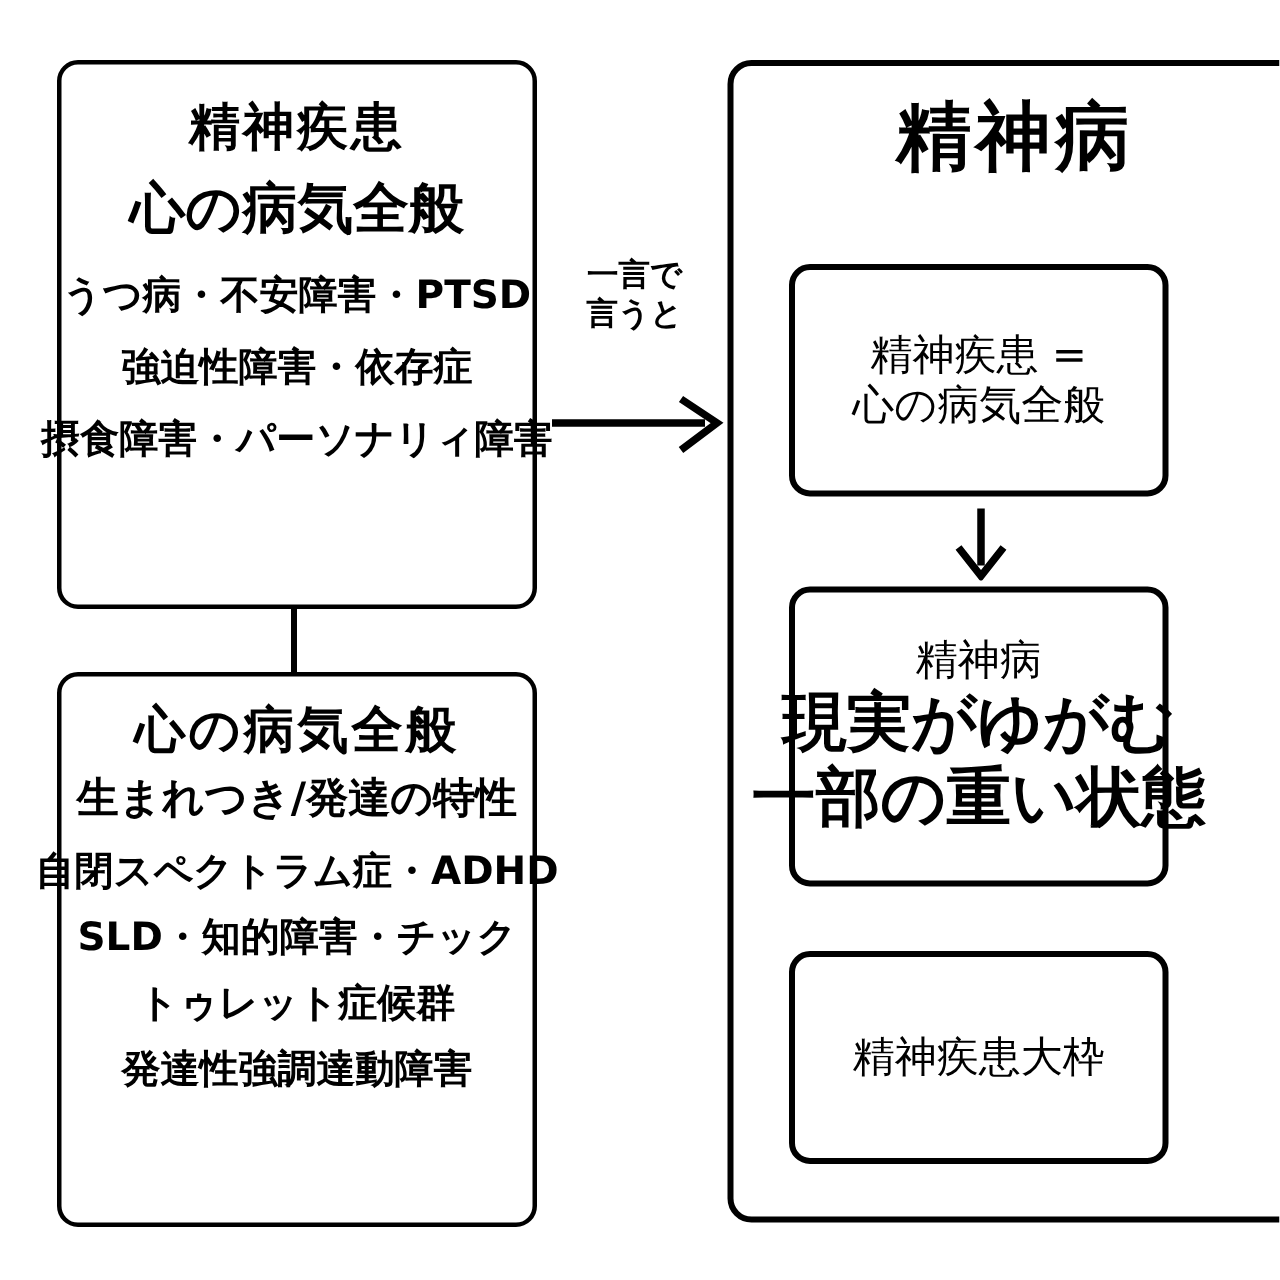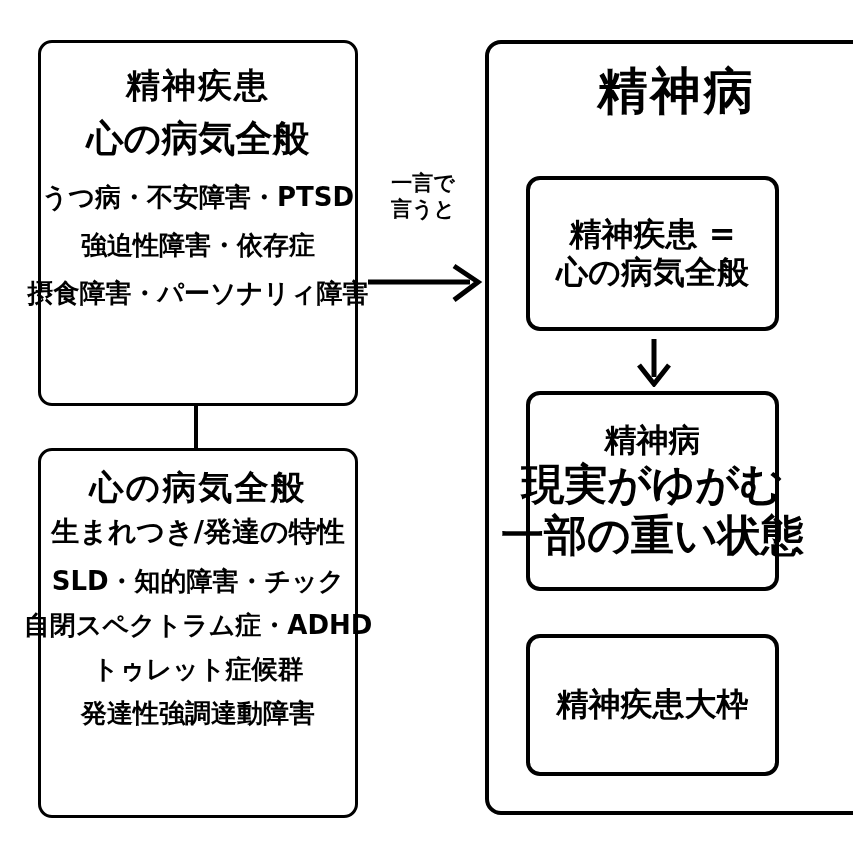--- a/index.html
+++ b/index.html
@@ -65,22 +65,22 @@
     text-align: center;
   }
   .inner-line {
     font-weight: bold;
     font-size: 43px;
     line-height: 1.18;
     white-space: nowrap;
     text-align: center;
   }
   .inner-line-lg {
-    font-weight: bold;
-    font-size: 32px;
+    font-weight: normal;
+    font-size: 28px;
     line-height: 1.16;
     white-space: nowrap;
     text-align: center;
   }
   .panel-title {
     font-weight: bold;
     font-size: 50px;
     line-height: 1.0;
     letter-spacing: 3px;
     white-space: nowrap;
@@ -118,22 +118,22 @@
       <div class="listline">摂食障害・パーソナリィ障害</div>
     </div>
   </div>
 
   <div class="v-connector" style="left:194px; top:406px; width:4px; height:42px;"></div>
 
   <div class="box" style="left:38px; top:448px; width:320px; height:370px; padding-top:18px;">
     <div class="title">心の病気全般</div>
     <div class="subtitle" style="margin-top:12px; font-size:28px;">生まれつき/発達の特性</div>
     <div style="margin-top:20px;">
+      <div class="listline" style="margin-bottom:18px;">自閉スペクトラム症・ADHD</div>
       <div class="listline" style="margin-bottom:18px;">SLD・知的障害・チック</div>
-      <div class="listline" style="margin-bottom:18px;">自閉スペクトラム症・ADHD</div>
       <div class="listline" style="margin-bottom:18px;">トゥレット症候群</div>
       <div class="listline">発達性強調達動障害</div>
     </div>
   </div>
 
   <div class="arrow-label" style="left:366px; top:170px; width:114px;">
     <div>一言で</div>
     <div>言うと</div>
   </div>
 

